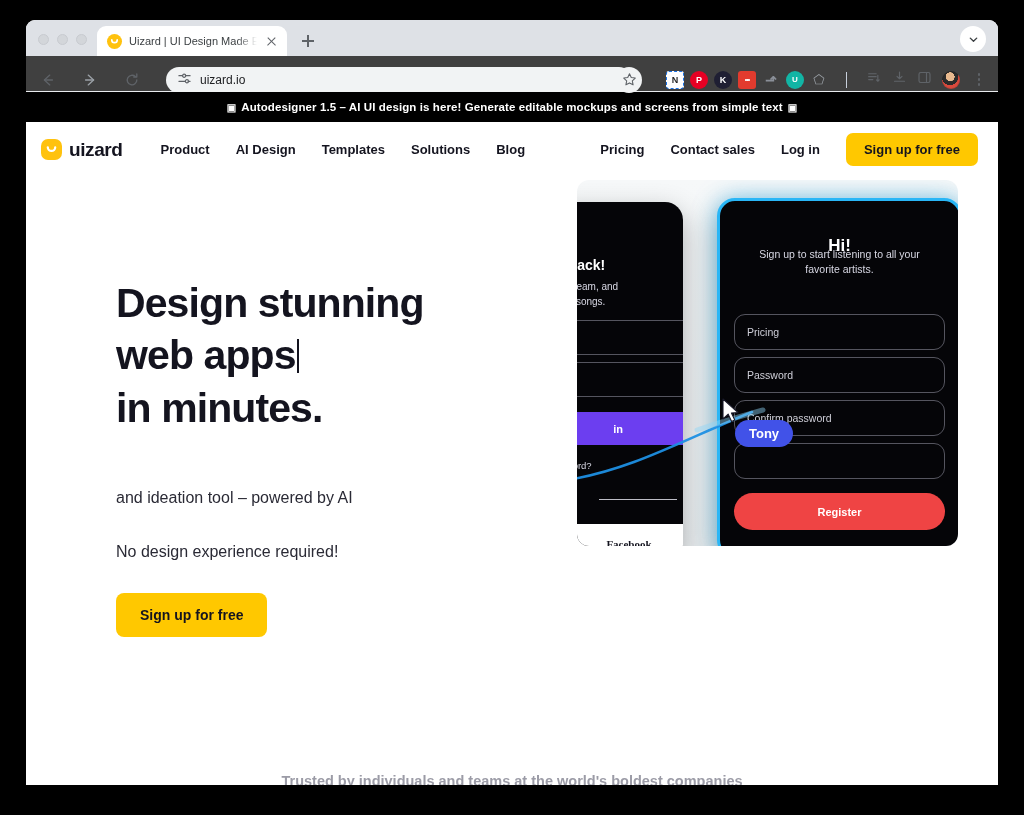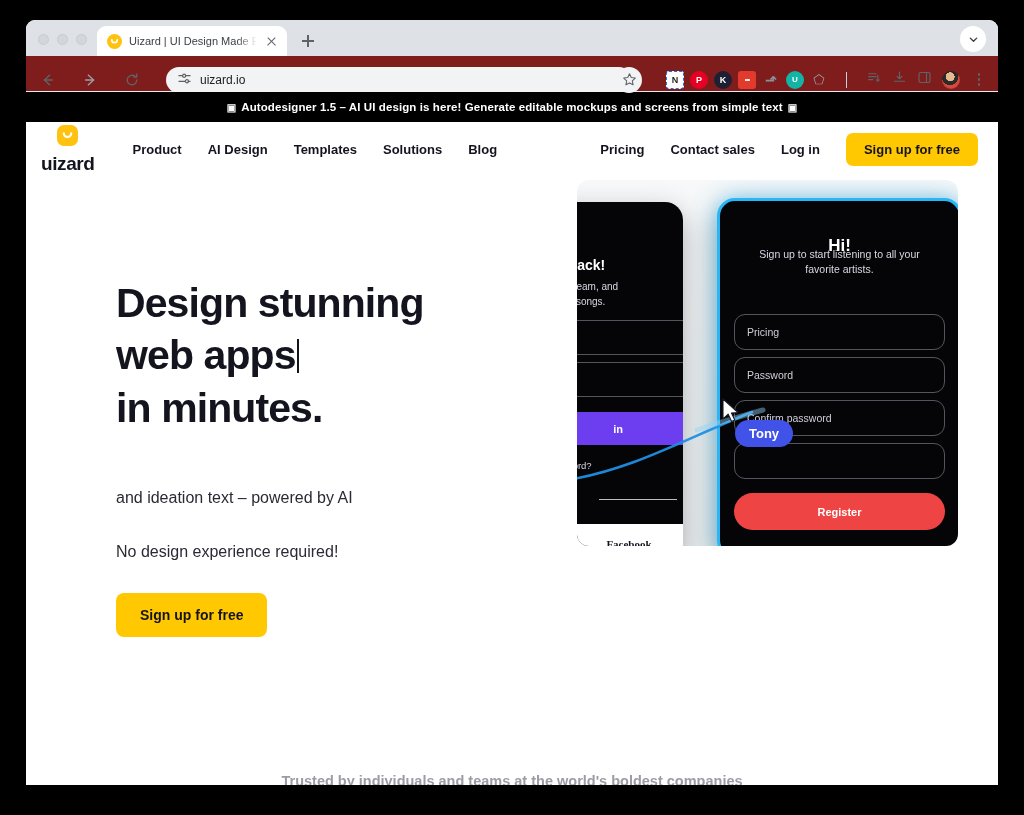--- a/index.html
+++ b/index.html
@@ -72,21 +72,21 @@
   .new-tab::after  { left:12.2px; top:7px; width:1.5px; height:12px; }
 
   .tab-list-btn {
     position: absolute; right: 12px; bottom: 4px;
     width: 26px; height: 26px; border-radius: 50%;
     background:#fff; display:flex; align-items:center; justify-content:center;
   }
 
   
   #toolbar {
-    height: 36px; background: #7f1d1d;
+    height: 36px; background: #404040;
     display: flex; align-items: center;
     padding: 12px 10px 0 8px; gap: 14px;
     border-bottom: 1px solid #e8eaed;
   }
   .nav-btn { width: 28px; height: 28px; display:flex; align-items:center;
              justify-content:center; border-radius:50%; }
   .omnibox {
     flex: 1 1 auto; height: 26px; margin: 0 8px 0 6px;
     background: #f1f3f4; border-radius: 13px;
     display:flex; align-items:center; gap:9px; padding: 0 10px 0 12px;
@@ -115,21 +115,21 @@
     display:flex; align-items:center; justify-content:center;
     font-size: 11.5px; font-weight: 700; letter-spacing: 0.1px;
   }
   #announce-bar .pin { font-size: 10px; margin: 0 5px; }
 
   
   #site-nav {
     height: 55px; display:flex; align-items:center;
     padding: 0 20px 0 15px; background:#fff;
   }
-  .brand { display:flex; align-items:center; gap:7px; margin-right: 38px; flex-direction: column; }
+  .brand { display:flex; align-items:center; gap:7px; margin-right: 38px; }
   .brand-mark { width: 21px; height: 21px; border-radius: 7px; background:#FFC20E;
                 display:flex; align-items:center; justify-content:center; }
   .brand-name { font-size: 19px; font-weight: 800; color:#14141f; letter-spacing:-0.4px;}
   .nav-links { display:flex; align-items:center; gap:26px; }
   .nav-link { font-size: 13px; font-weight: 600; color:#14141f; white-space:nowrap;}
   .nav-right { margin-left:auto; display:flex; align-items:center; gap:26px; }
   .btn-signup {
     background:#FFC800; color:#14141f; font-size:13px; font-weight:700;
     padding: 9px 18px; border-radius: 7px; border:none; white-space:nowrap;
   }
@@ -380,21 +380,21 @@
     <div id="hero">
 
       <div id="hero-copy">
         <h1 id="hero-title">
           <span>Design stunning</span><br>
           <span>web apps</span><span class="caret"></span><br>
           <span>in minutes.</span>
         </h1>
         <p id="hero-sub">
           <br>
-          <span>and ideation text – powered by AI</span>
+          <span>and ideation tool – powered by AI</span>
         </p>
         <p id="hero-sub2">No design experience required!</p>
         <button id="hero-cta">Sign up for free</button>
       </div>
 
       <div id="hero-visual">
 
         <div class="phone" id="phone-back">
           <div class="bk-title">e back!</div>
           <div class="bk-sub">r, stream, and<br>s of songs.</div>

